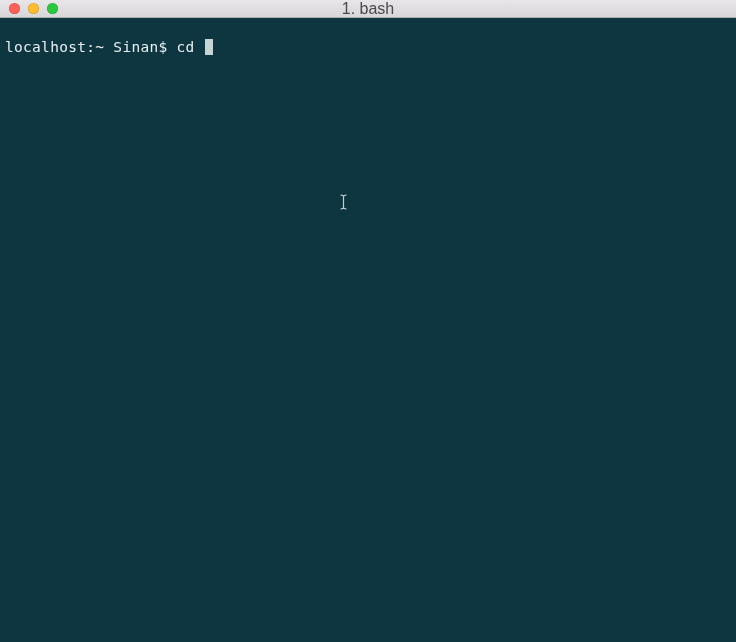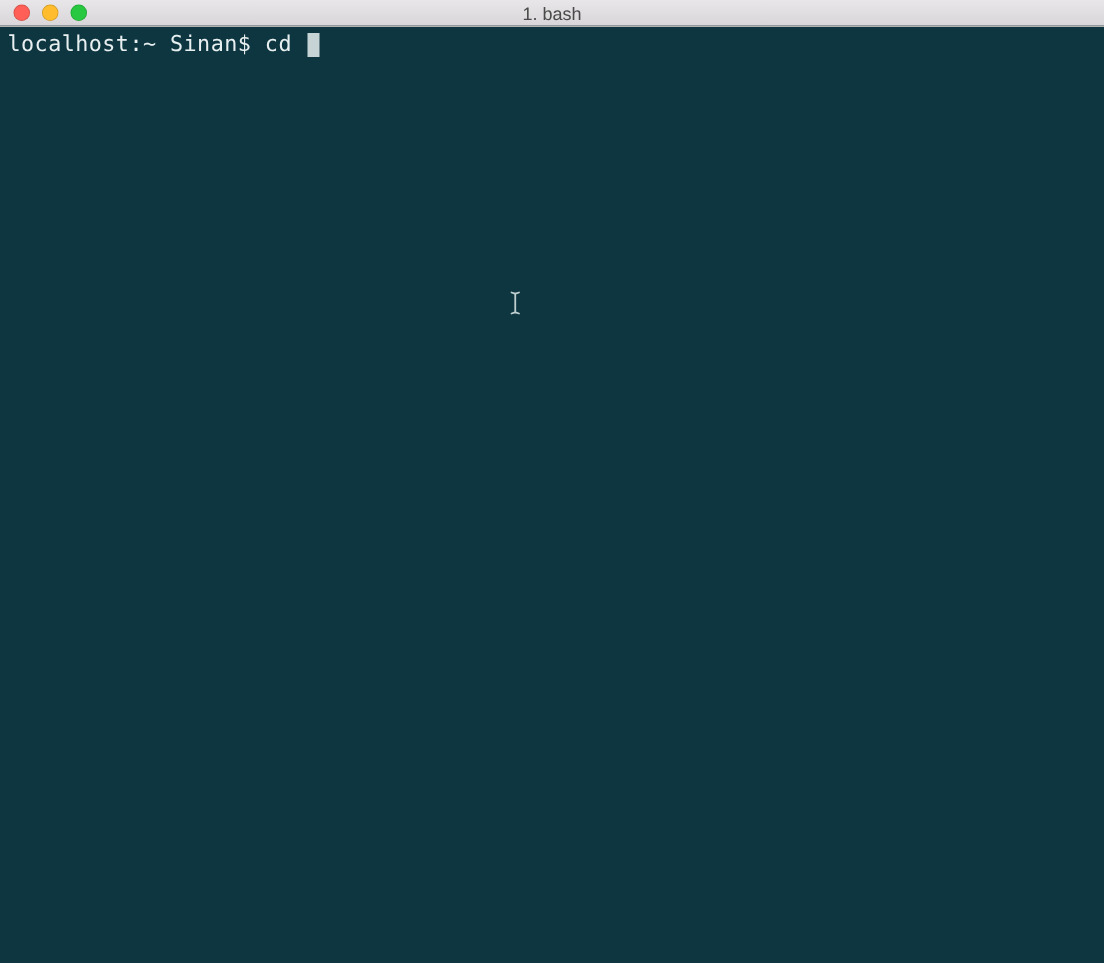--- a/index.html
+++ b/index.html
@@ -41,27 +41,27 @@
       box-shadow: inset 0 0 0 0.5px rgba(0,0,0,0.2);
     }
     .tl-close { background: #ff5f57; }
     .tl-min { background: #ffbd2e; }
     .tl-max { background: #28c940; }
     .title {
       position: absolute;
       left: 50%;
       transform: translateX(-50%);
       font-family: -apple-system, "Helvetica Neue", sans-serif;
-      font-size: 12px;
+      font-size: 16px;
       color: #4a4a4a;
     }
     .terminal {
       flex: 1;
       background: #0d3640;
-      padding: 3px 5px;
+      padding: 20px 5px;
       position: relative;
       cursor: text;
     }
     .line {
       font-size: 14.5px;
       line-height: 18px;
       color: #e8eff0;
       white-space: pre;
       letter-spacing: 0.3px;
     }

